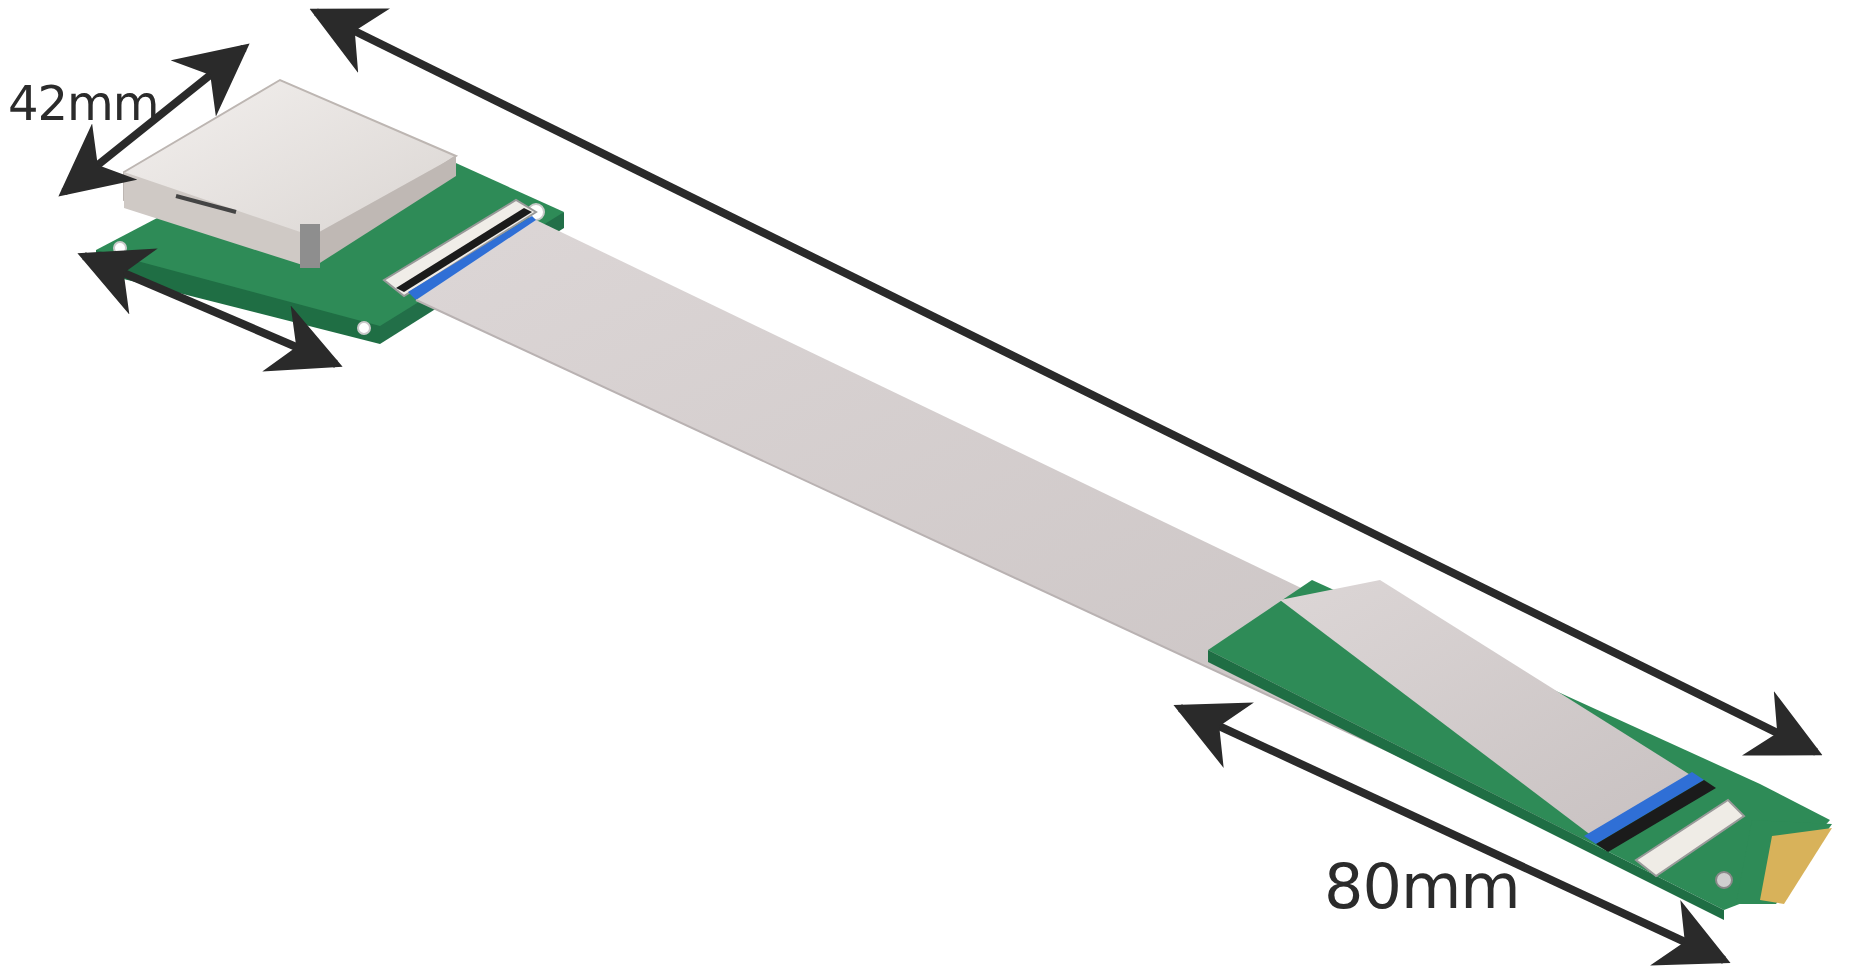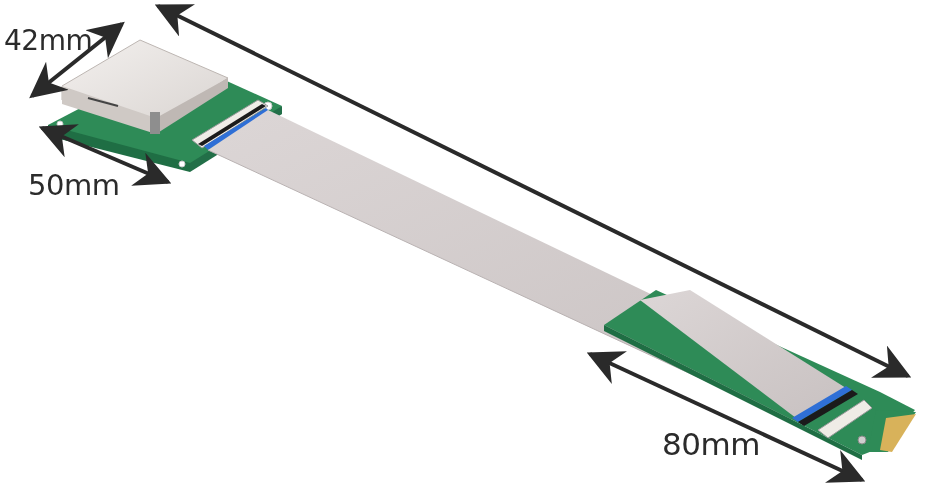--- a/index.html
+++ b/index.html
@@ -1,19 +1,19 @@
 <!DOCTYPE html>
 <html><head>
   <meta charset="utf-8">
   <style>
     html, body { margin:0; padding:0; background:#ffffff; }
     body { width:931px; height:484px; overflow:hidden; position:relative; font-family:"DejaVu Sans", sans-serif; }
     #stage { position:absolute; left:0; top:0; width:931px; height:484px; }
     .dim-label { position:absolute; color:#2b2b2b; font-family:"DejaVu Sans", sans-serif; letter-spacing:-0.5px; white-space:nowrap; }
-    #lbl-42 { left:4px; top:24px; font-size:28px; }
+    #lbl-42 { left:4px; top:38px; font-size:24px; }
     #lbl-50 { left:28px; top:168px; font-size:29px; }
     #lbl-250 { left:512px; top:128px; font-size:30px; }
     #lbl-80 { left:644px; top:426px; font-size:31px;margin-left:18px; }
   </style>
 </head>
 <body>
 
 <div id="stage">
   <svg width="931" height="484" viewBox="0 0 931 484" xmlns="http://www.w3.org/2000/svg">
     <defs>
@@ -76,15 +76,14 @@
 
     <g>
       <line x1="32" y1="96" x2="122" y2="24" stroke="#2a2a2a" stroke-width="4" marker-start="url(#ah)" marker-end="url(#ah)"></line>
       <line x1="42" y1="128" x2="168" y2="182" stroke="#2a2a2a" stroke-width="4" marker-start="url(#ah)" marker-end="url(#ah)"></line>
       <line x1="158" y1="6" x2="908" y2="376" stroke="#2a2a2a" stroke-width="4" marker-start="url(#ah)" marker-end="url(#ah)"></line>
       <line x1="590" y1="354" x2="862" y2="480" stroke="#2a2a2a" stroke-width="4" marker-start="url(#ah)" marker-end="url(#ah)"></line>
     </g>
   </svg>
 
   <div id="lbl-42" class="dim-label">42mm</div>
-  <div id="lbl-50" class="dim-label">50mm</div>
   <div id="lbl-80" class="dim-label">80mm</div>
 </div>
 
 </body></html>

